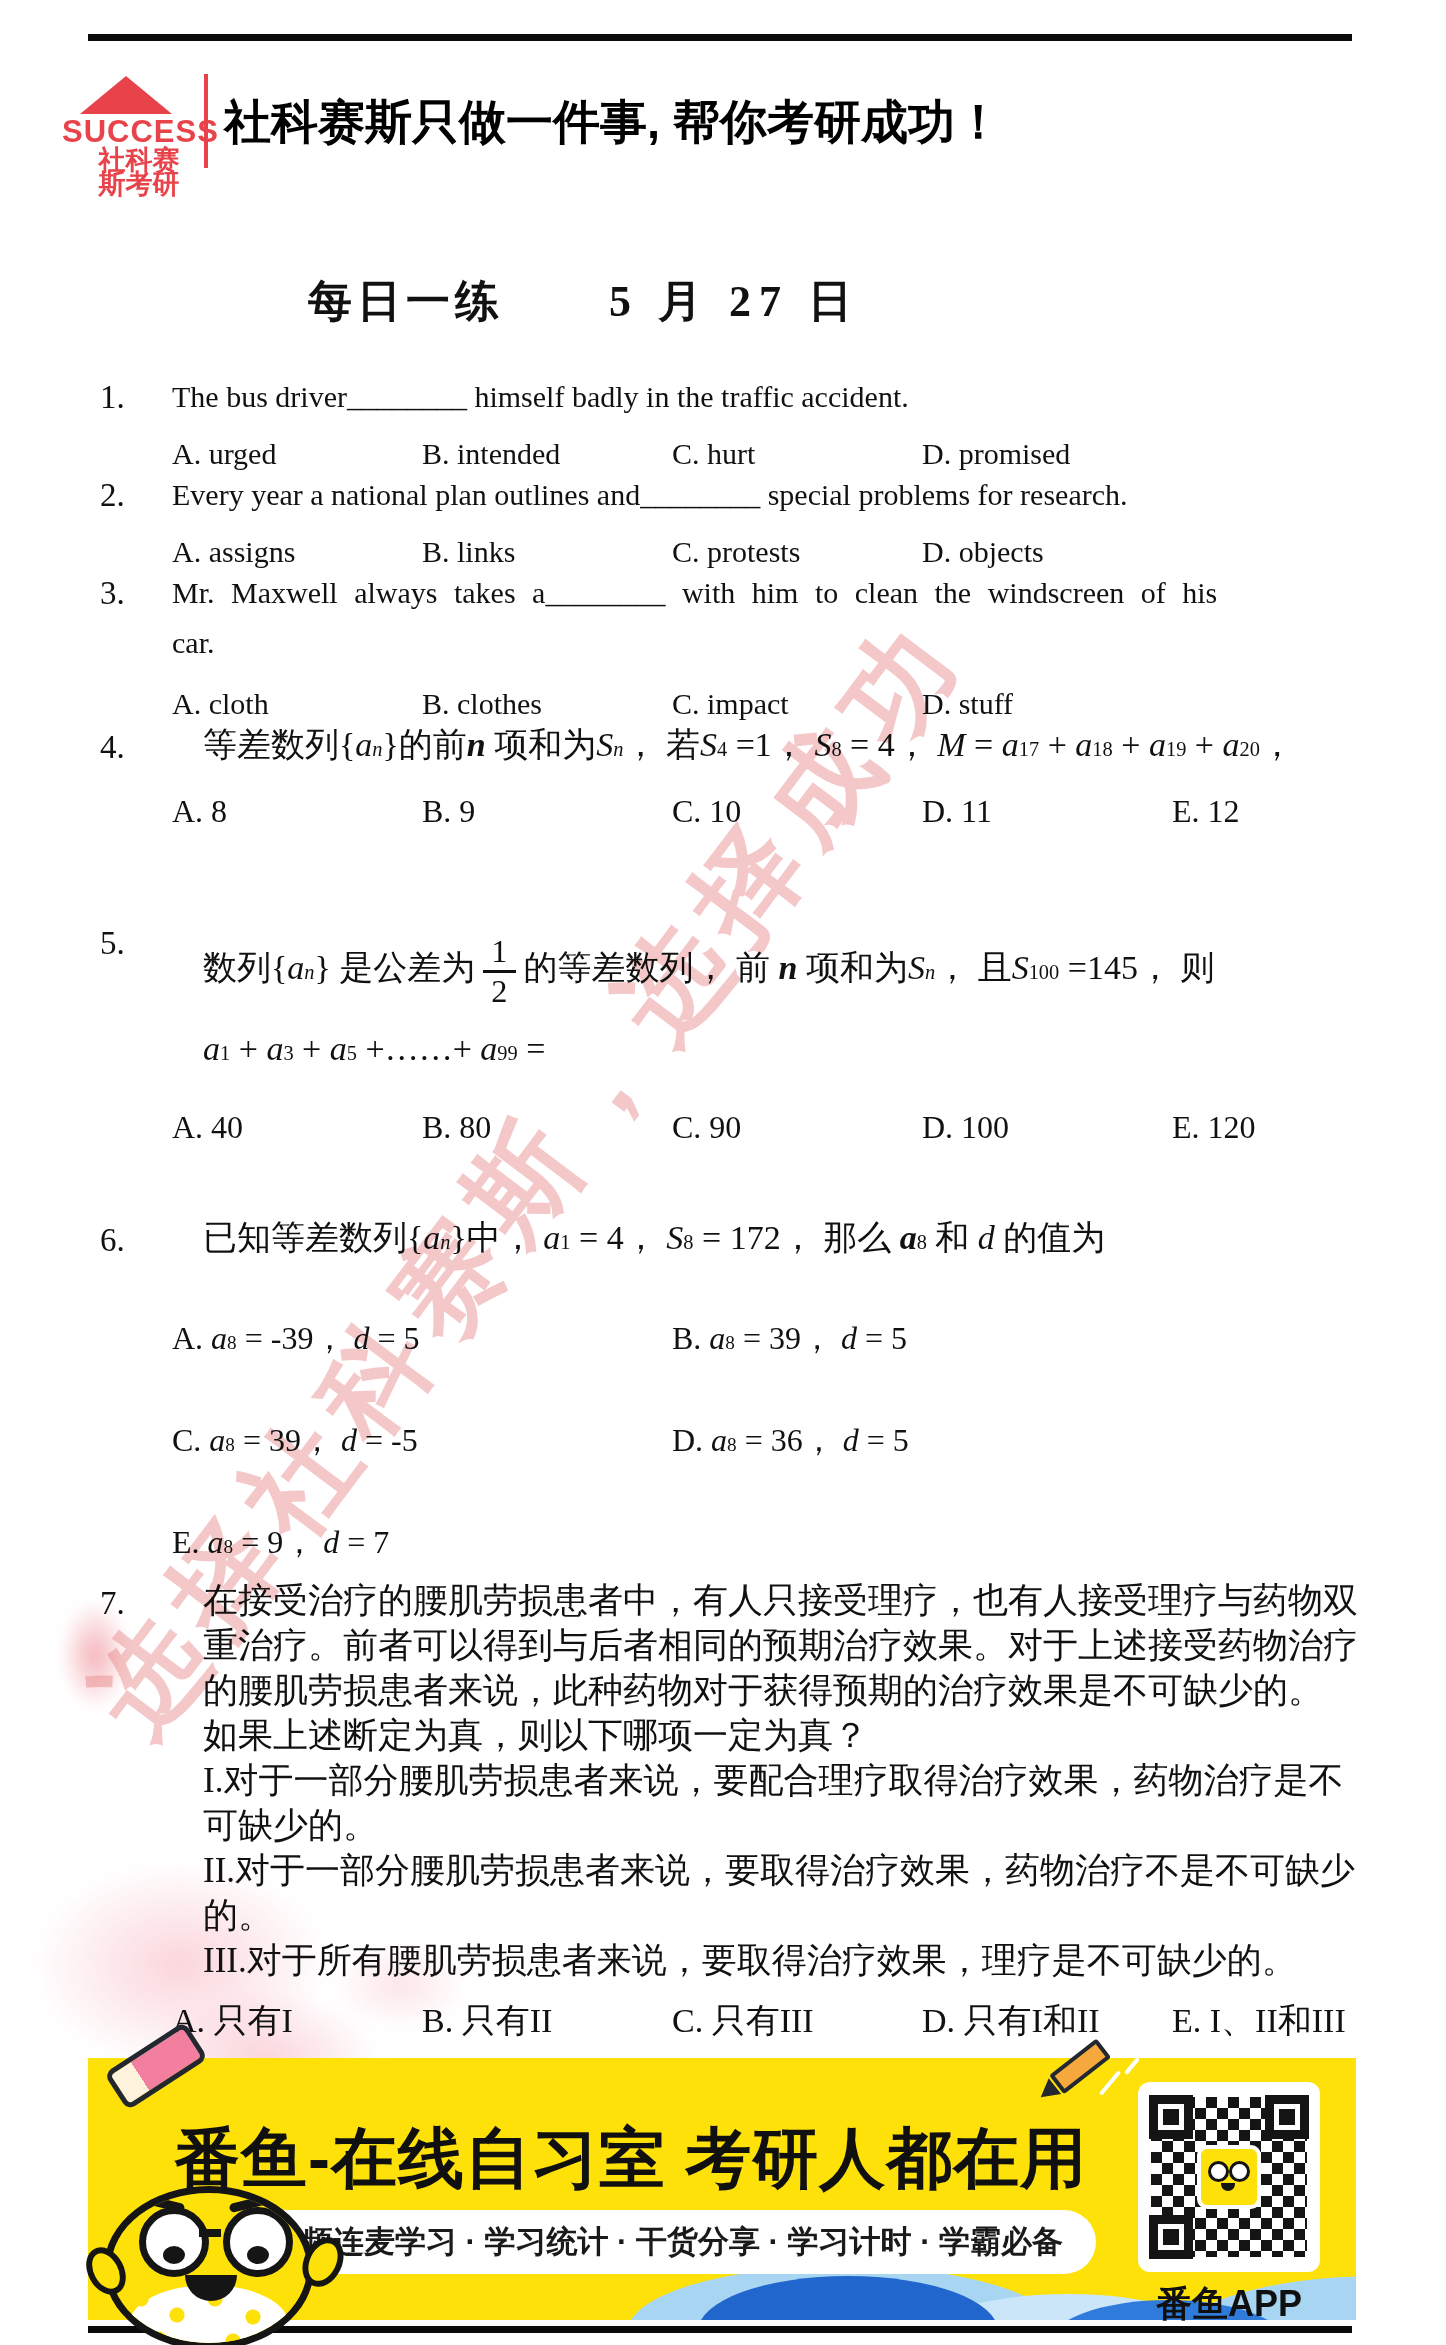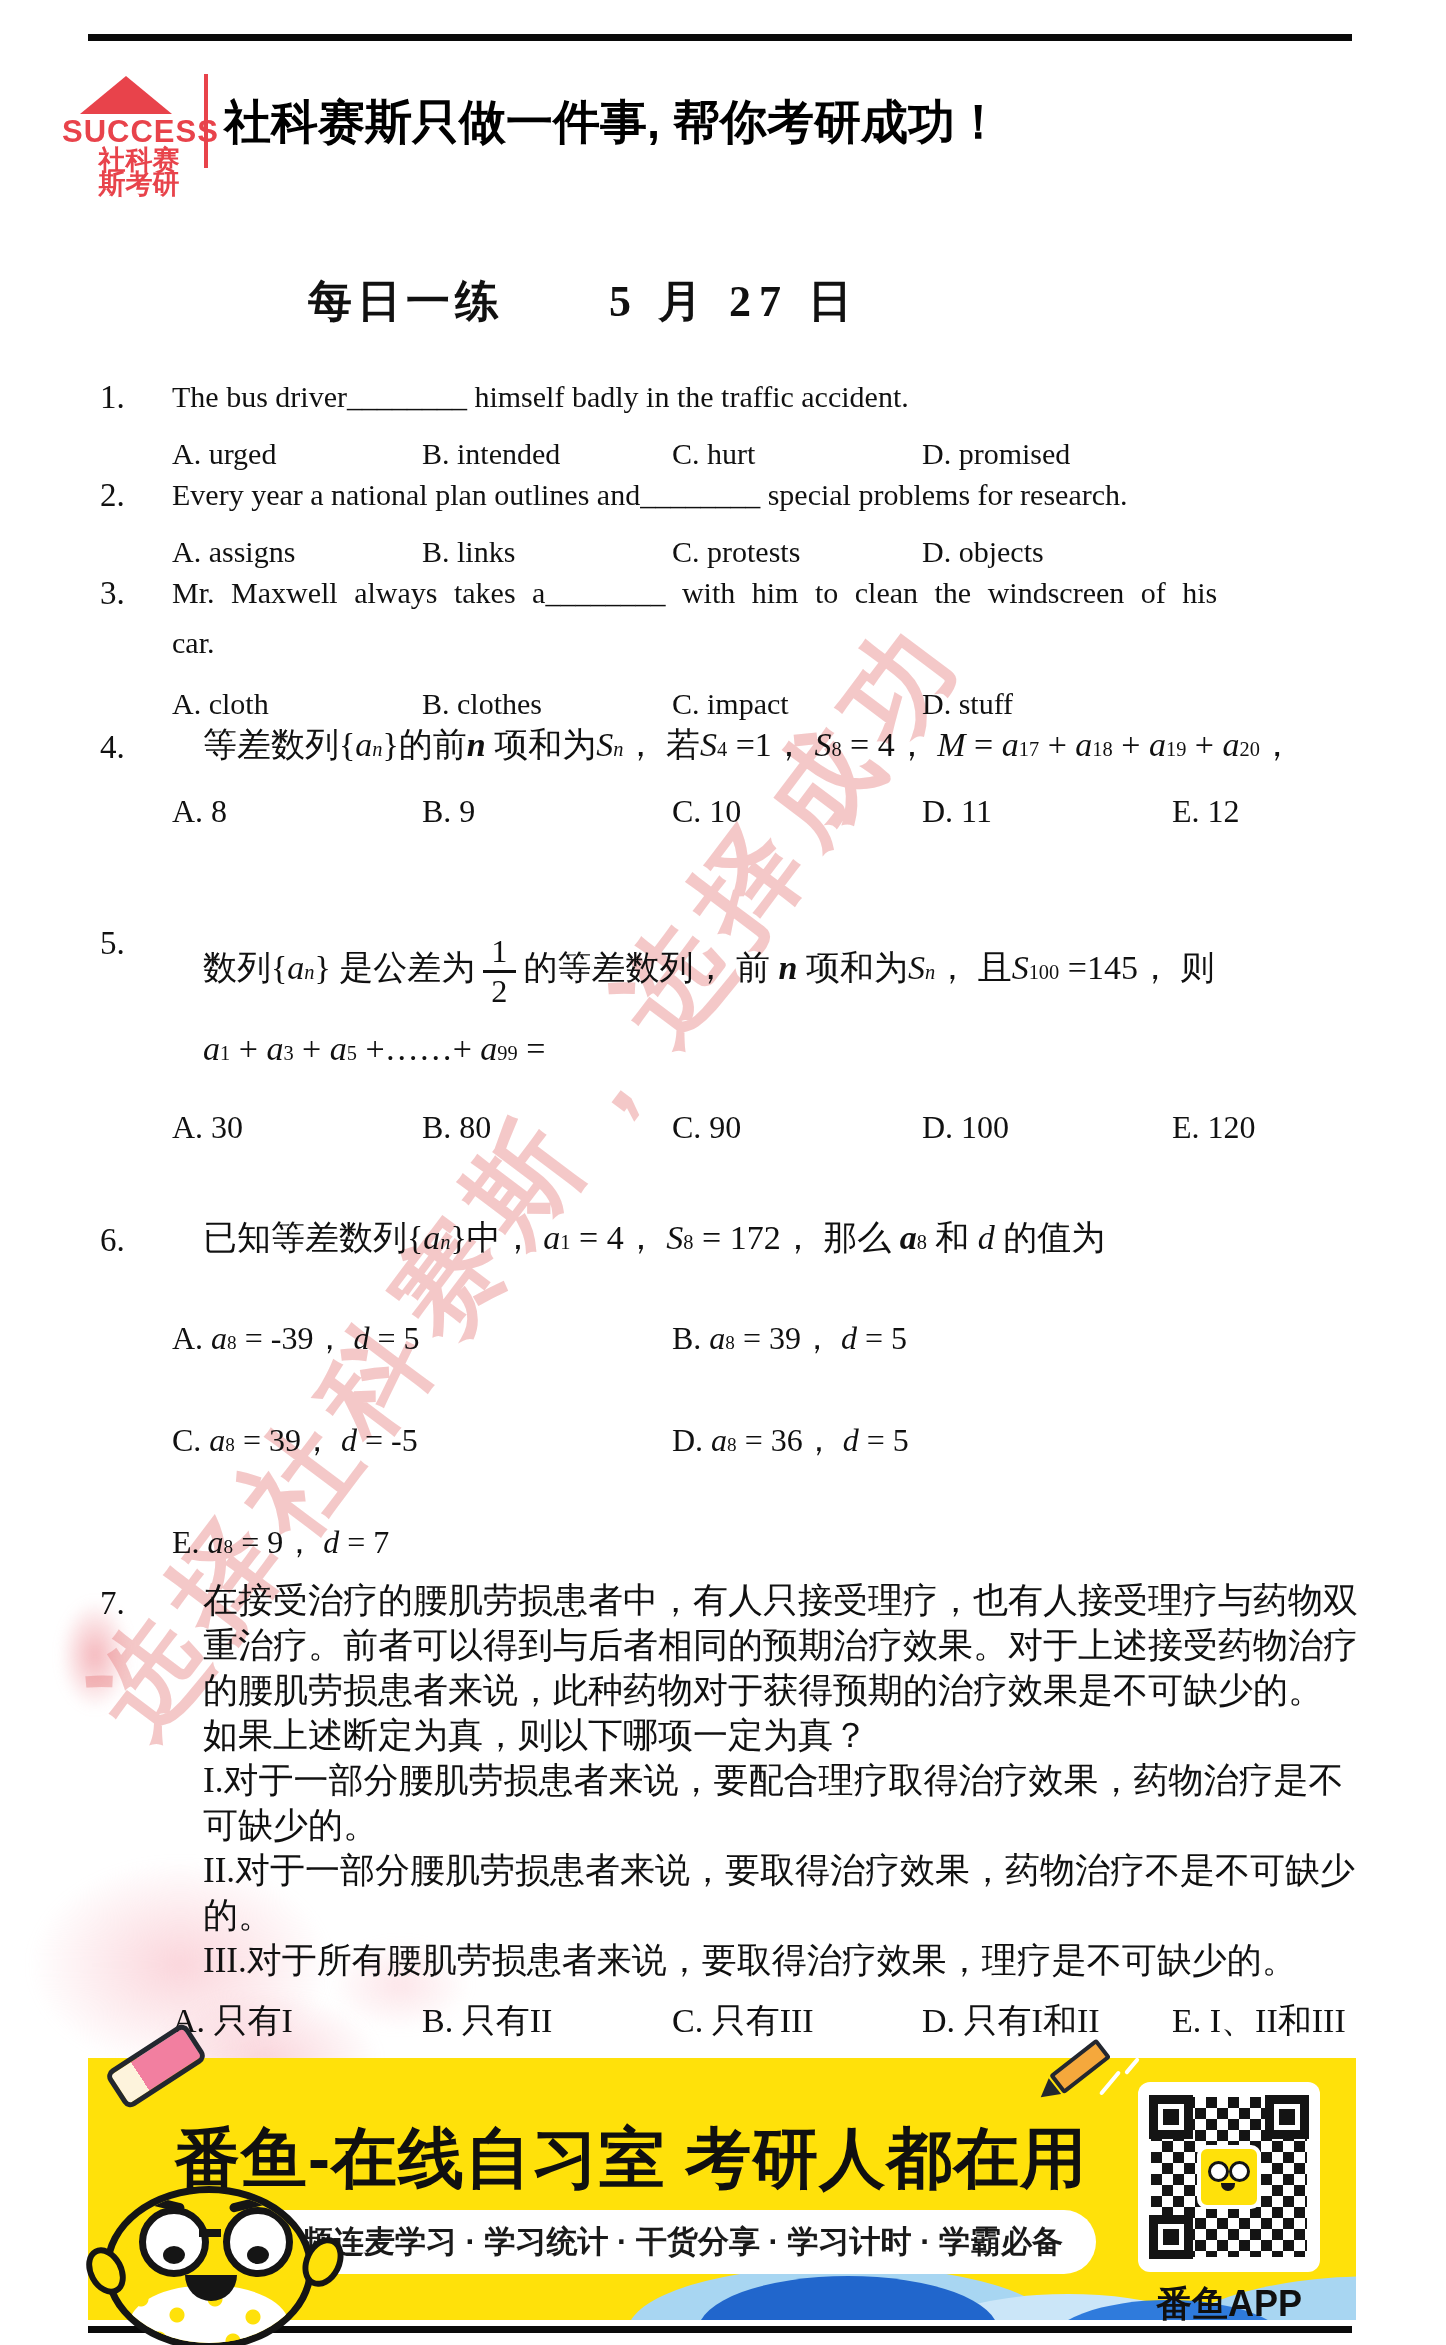--- a/index.html
+++ b/index.html
@@ -208,21 +208,21 @@
     <span class="opt math">D. 11</span>
     <span class="opt math">E. 12</span>
   </div>
 </div>
 
 <div class="question" id="q5">
   <span class="qnum">5.</span>
   <div class="qline cn math l1">数列{<i>a<sub>n</sub></i>} 是公差为<span class="frac"><span class="num">1</span><span class="den">2</span></span>的等差数列， 前 <b><i>n</i></b> 项和为<i>S<sub>n</sub></i>， 且<i>S</i><sub>100</sub> =145， 则</div>
   <div class="qline cn math l2"><i>a</i><sub>1</sub> + <i>a</i><sub>3</sub> + <i>a</i><sub>5</sub> +……+ <i>a</i><sub>99</sub> =</div>
   <div class="opt-row c5">
-    <span class="opt math">A. 30</span>
+    <span class="opt math">A. 40</span>
     <span class="opt math">B. 80</span>
     <span class="opt math">C. 90</span>
     <span class="opt math">D. 100</span>
     <span class="opt math">E. 120</span>
   </div>
 </div>
 
 <div class="question" id="q6">
   <span class="qnum">6.</span>
   <div class="qline cn math">已知等差数列{<i>a<sub>n</sub></i>}中， <i>a</i><sub>1</sub> = 4， <i>S</i><sub>8</sub> = 172， 那么 <b><i>a</i></b><sub>8</sub> 和 <i>d</i> 的值为</div>

